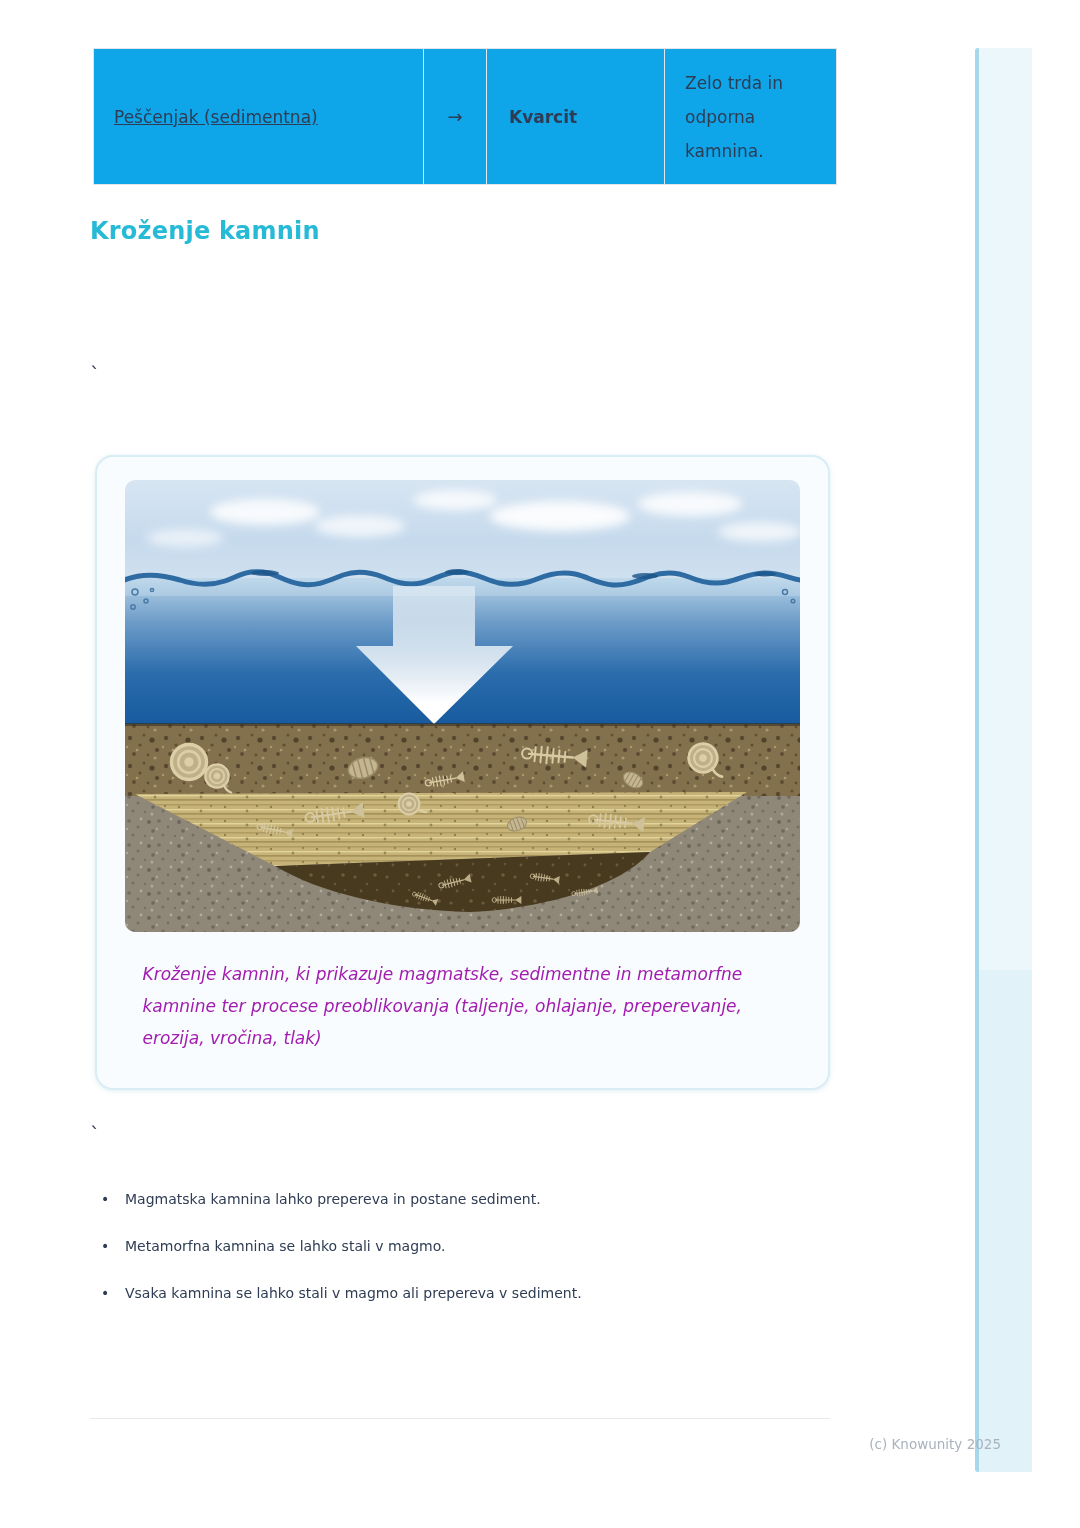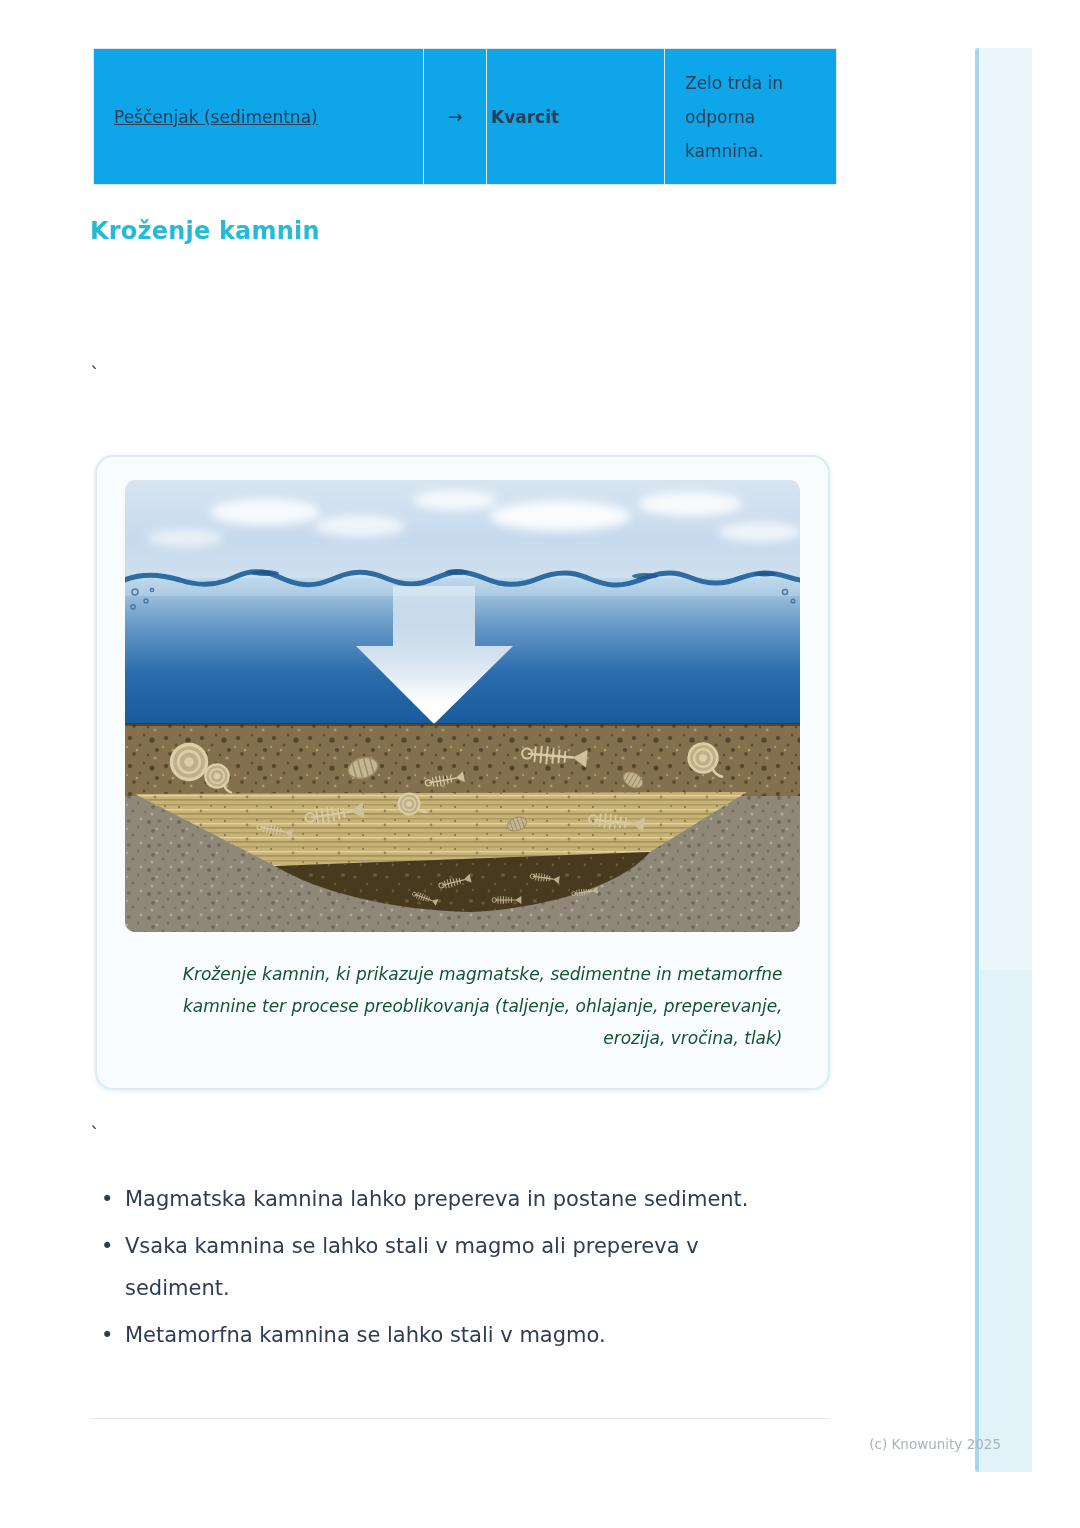--- a/index.html
+++ b/index.html
@@ -37,21 +37,21 @@
     color: #2e3c54;
     z-index: 1;
   }
   .rock-table td {
     border: 1px solid #e2e6eb;
     background: #0ea5e9;
     vertical-align: middle;
   }
   .cell-source { width: 330px; padding-left: 20px; text-decoration: underline; }
   .cell-arrow  { width: 63px; text-align: center; font-size: 18px; }
-  .cell-result { width: 178px; padding-left: 4px; font-weight: bold; }
+  .cell-result { width: 178px; padding-left: 22px; font-weight: bold; }
   .cell-desc   { padding: 12px 12px 12px 20px; line-height: 34px; }
 
   .section-heading {
     position: absolute;
     left: 90px; top: 217px;
     margin: 0;
     font-size: 24px;
     font-weight: bold;
     color: #27bad6;
     letter-spacing: 0.2px;
@@ -92,41 +92,41 @@
   .illustration {
     width: 675px; height: 452px;
     margin: 0 auto;
     border-radius: 10px;
     overflow: hidden;
   }
   .illustration svg { display: block; }
   .caption {
     margin: 26px auto 0;
     max-width: 640px;
-    text-align: right;
+    text-align: left;
     font-style: italic;
     font-size: 17px;
     line-height: 32px;
-    color: #14532d;
+    color: #a21caf;
   }
 
   
   .bullet-list {
     position: absolute;
     left: 92px; top: 1178px;
     width: 700px;
     margin: 0; padding: 0;
     list-style: none;
     z-index: 1;
   }
   .bullet-list li {
     position: relative;
     padding-left: 33px;
     max-width: 665px;
-    font-size: 21px;
+    font-size: 14px;
     line-height: 42px;
     margin-bottom: 5px;
   }
   .bullet-list li::before {
     content: "•";
     position: absolute;
     left: 9px; top: 0;
     color: #2e3c54;
   }
 
@@ -330,21 +330,21 @@
         </g>
       </svg>
     </div>
     <figcaption class="caption">Kroženje kamnin, ki prikazuje magmatske, sedimentne in metamorfne kamnine ter procese preoblikovanja (taljenje, ohlajanje, preperevanje, erozija, vročina, tlak)</figcaption>
   </figure>
 
   <div class="stray stray2">`</div>
 
   <ul class="bullet-list">
     <li>Magmatska kamnina lahko prepereva in postane sediment.</li>
+    <li>Metamorfna kamnina se lahko stali v magmo.</li>
     <li>Vsaka kamnina se lahko stali v magmo ali prepereva v sediment.</li>
-    <li>Metamorfna kamnina se lahko stali v magmo.</li>
   </ul>
 
   <div class="divider"></div>
 
   <div class="footer">(c) Knowunity 2025</div>
 
 </div>
 
 </body></html>

